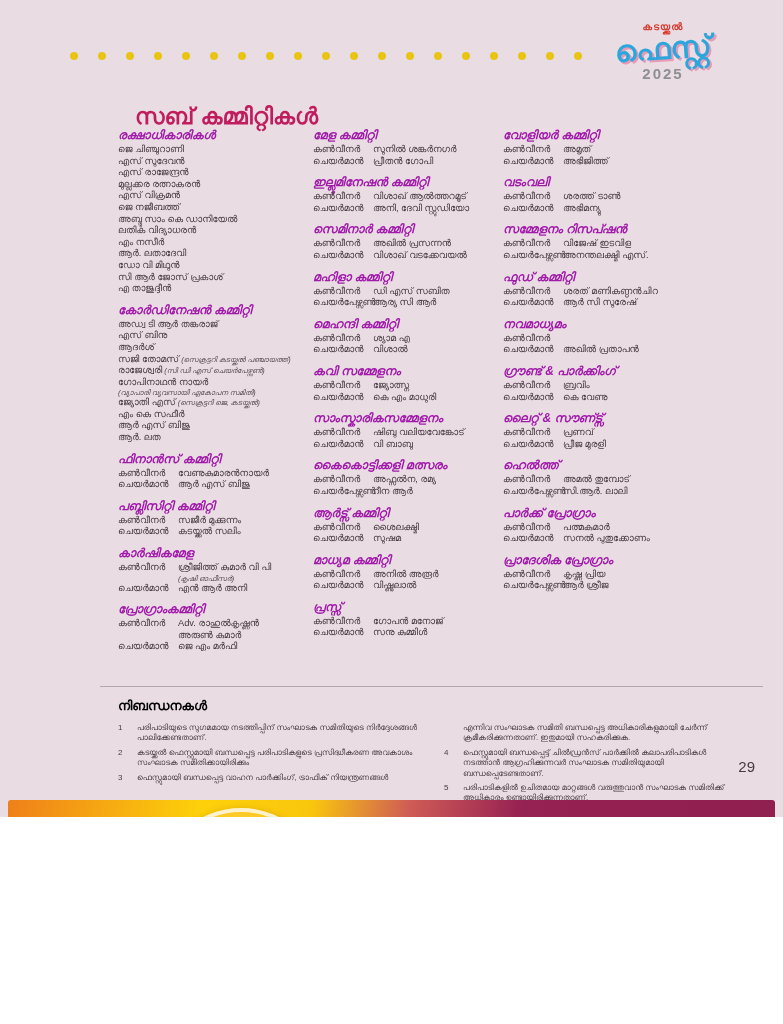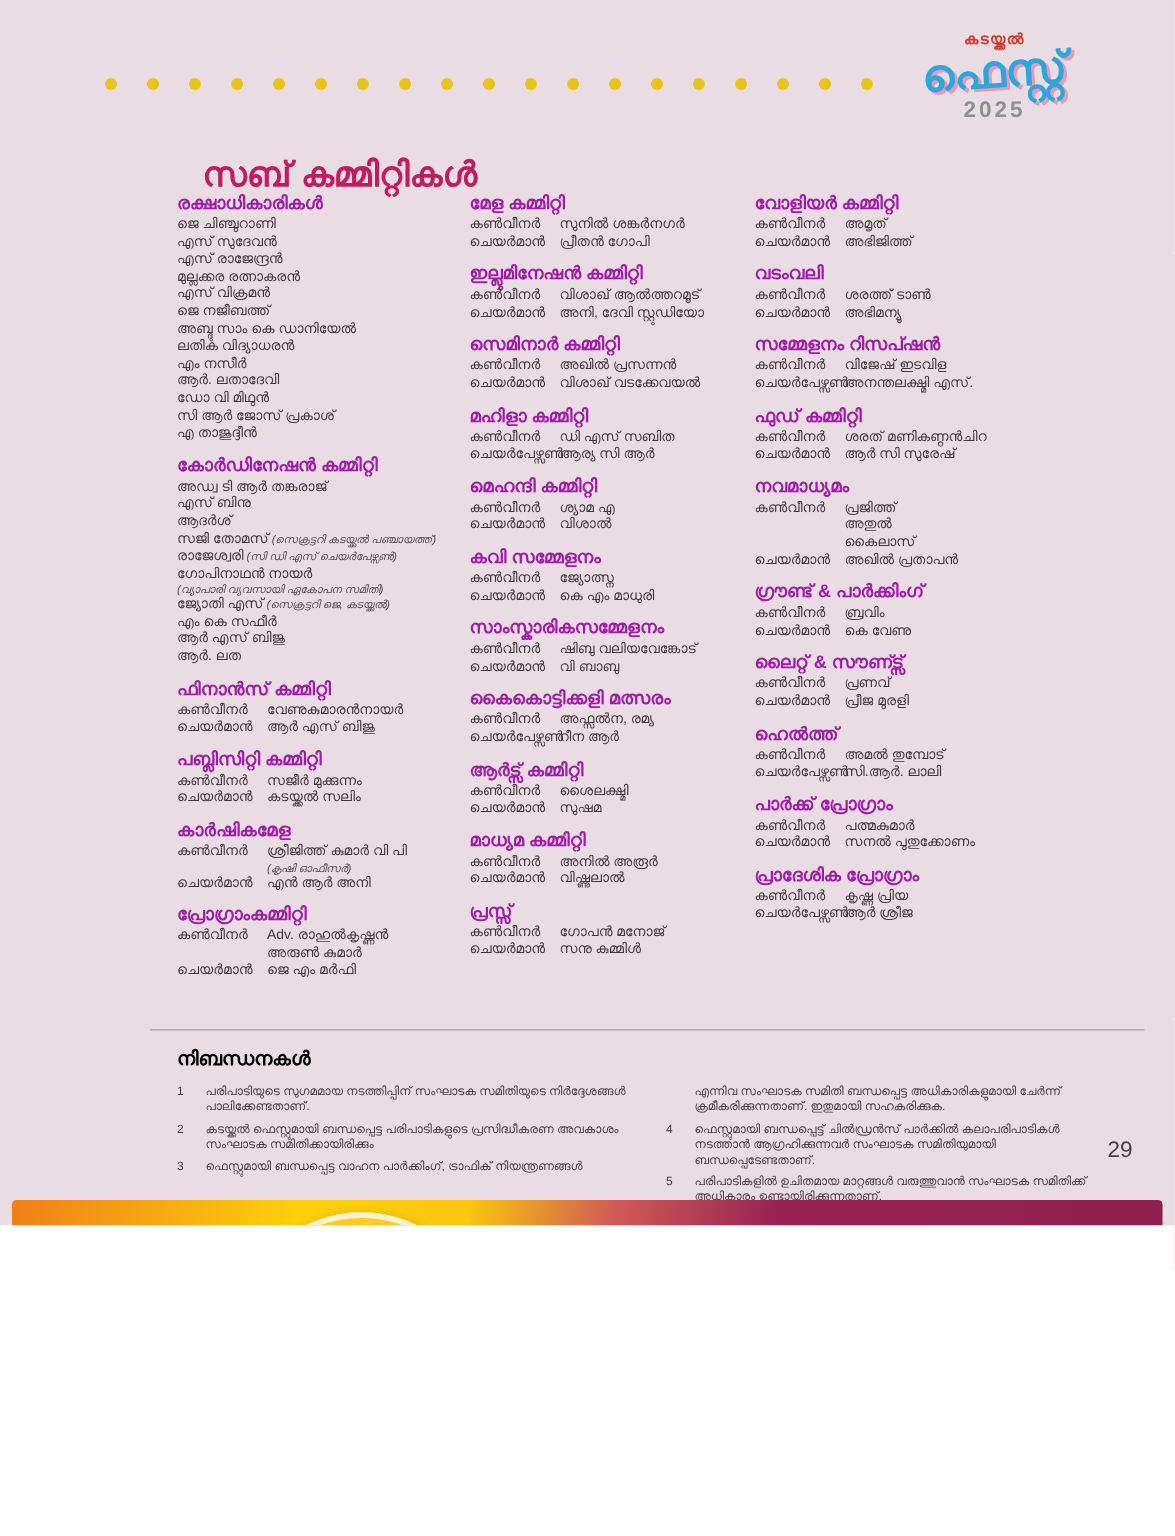--- a/index.html
+++ b/index.html
@@ -16,21 +16,21 @@
   .logo-year{color:#8c8f94;font-size:15px;font-weight:bold;letter-spacing:2px;margin-top:2px;}
   .title{position:absolute;left:118px;top:86px;margin:17px;font-size:23px;font-weight:bold;color:#c01d5e;}
 
   
   #committee-columns{position:absolute;left:118px;top:128px;display:flex;}
   .col{flex:none;}
   .col:nth-child(1){width:195px;}
   .col:nth-child(2){width:190px;}
   .col:nth-child(3){width:210px;}
   .section{margin-bottom:8px;}
-  .sec-title{color:#a11bab;font-weight:bold;font-size:12px;line-height:14px;margin-bottom:2px;}
+  .sec-title{color:#a11bab;font-weight:bold;font-size:12px;line-height:14px;margin-bottom:2px;font-style:italic;}
   .member,.row{font-size:9.3px;line-height:11.6px;}
   .small{font-size:7.3px;line-height:9px;color:#5a4a52;font-style:italic;}
   .row{display:flex;}
   .role{width:60px;flex:none;}
   .vals{flex:1;}
 
   
   .divider{position:absolute;left:100px;right:20px;top:686px;border-top:1px solid rgba(90,70,80,.35);}
   .notes{position:absolute;left:118px;top:698px;width:630px;}
   .notes-title{margin:0 0 9px;font-size:13px;font-weight:bold;color:#000000;}
@@ -433,25 +433,20 @@
             <div class="role">ചെയർമാൻ</div>
             <div class="vals">
               <div class="val">ആർ സി സുരേഷ്</div>
             </div>
           </div>
         </div>
         <div class="section">
           <div class="sec-title">നവമാധ്യമം</div>
           <div class="row">
             <div class="role">കൺവീനർ</div>
-            <div class="vals">
-              <div class="val">പ്രജിത്ത്</div>
-              <div class="val">അതുൽ</div>
-              <div class="val">കൈലാസ്</div>
-            </div>
           </div>
           <div class="row">
             <div class="role">ചെയർമാൻ</div>
             <div class="vals">
               <div class="val">അഖിൽ പ്രതാപൻ</div>
             </div>
           </div>
         </div>
         <div class="section">
           <div class="sec-title">ഗ്രൗണ്ട് &amp; പാർക്കിംഗ്</div>

